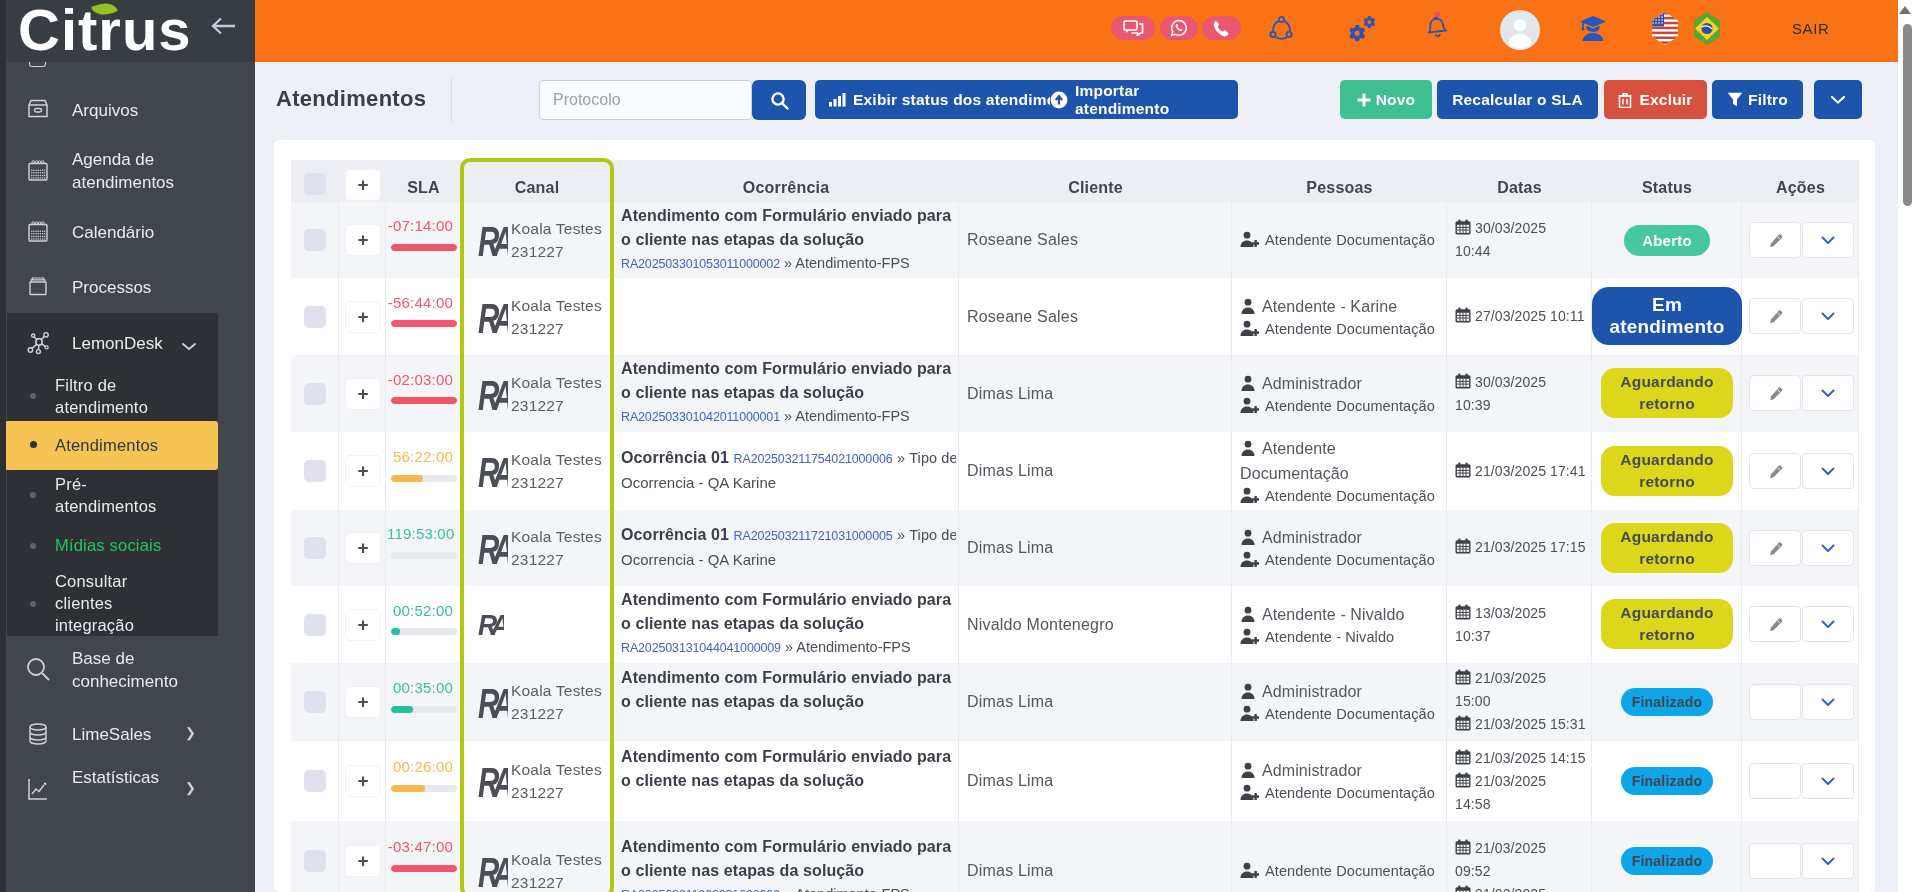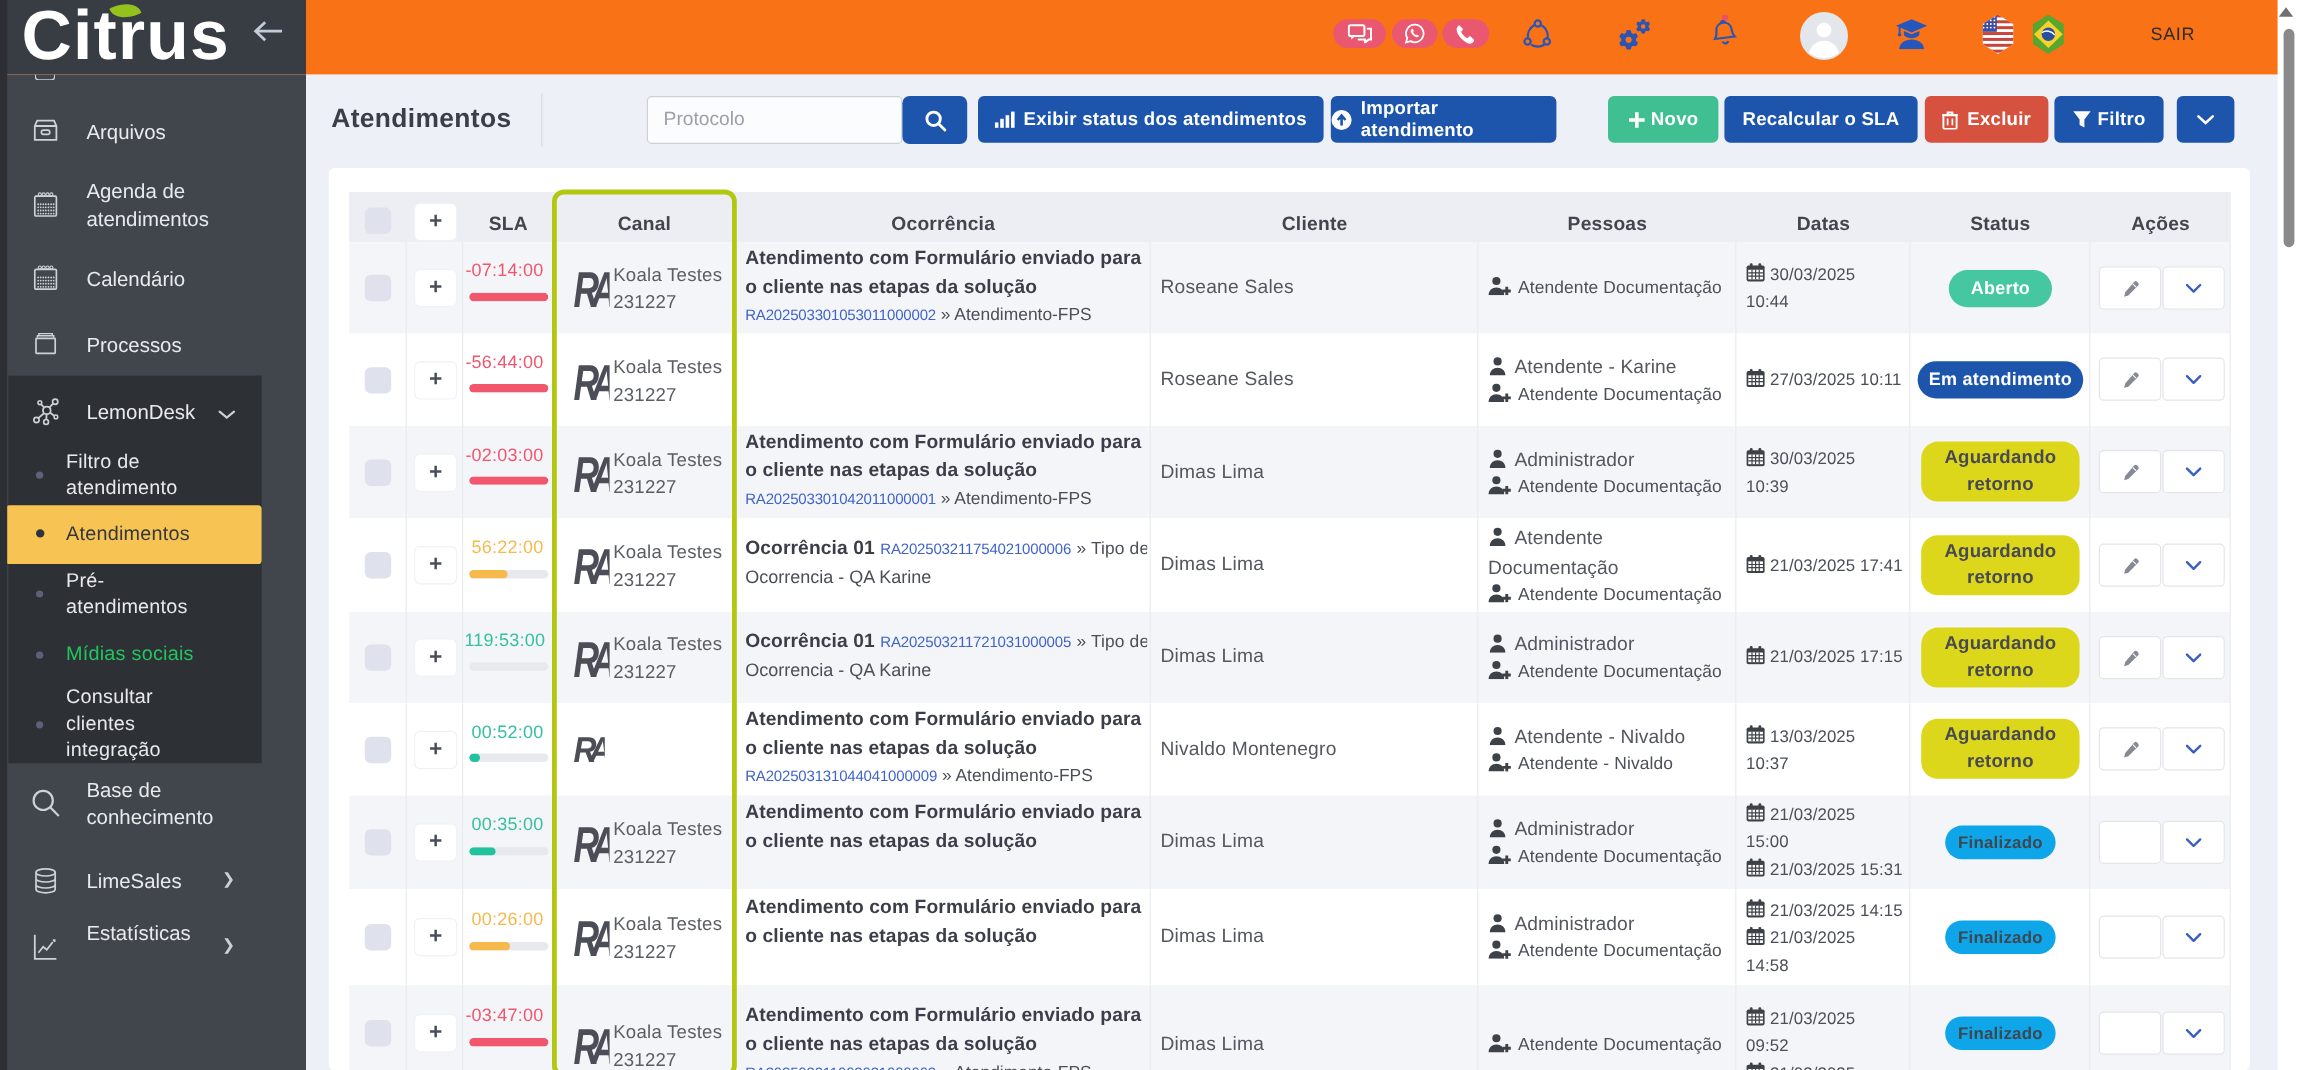--- a/index.html
+++ b/index.html
@@ -53,21 +53,21 @@
 .occ .pl{font-size:14.5px;color:#4a4e57;line-height:22px;white-space:nowrap}
 .occ .sub{font-size:15px;color:#4a4e57;line-height:24px;font-weight:400;white-space:nowrap}
 .cli{position:absolute;left:676px;font-size:16px;color:#54575f;letter-spacing:0.2px}
 .pes{position:absolute;left:949px;color:#4b4f58;letter-spacing:0.1px}.pes div{white-space:nowrap}.pes .p1{font-size:16px;line-height:25px;color:#54575f}.pes .p2{font-size:14.5px;line-height:21px}
 .pes svg{vertical-align:-2px;margin-right:6px}
 .dat{position:absolute;left:1164px;font-size:14px;color:#4b4f58;line-height:23px;letter-spacing:0.1px}.dat div{white-space:nowrap}
 .dat svg{vertical-align:-2px;margin-right:4px}
 .badge{position:absolute;left:1301px;width:150px;display:flex;align-items:center;justify-content:center}
 .bdg{font-weight:700;letter-spacing:0.2px;text-align:center}
 .bdg.aberto{background:#45c7a2;color:#fff;font-size:15px;padding:7px 18px;border-radius:17px}
-.bdg.ematend{background:#1d55ad;color:#fff;font-size:15px;padding:7px 9px;border-radius:17px}
+.bdg.ematend{background:#1d55ad;color:#fff;font-size:19px;padding:7px 9px;border-radius:17px}
 .bdg.aguard{background:#ddd71b;color:#474a52;font-size:15.5px;line-height:22px;padding:3px 19px;border-radius:14px}
 .bdg.final{background:#0ea5e9;color:#3f4750;font-size:14px;padding:6px 11px;border-radius:15px}
 .abtn{position:absolute;width:52px;height:36px;background:#fff;border:1px solid #e3e5ea;border-radius:4px;display:flex;align-items:center;justify-content:center}
 .abtn.b1{left:1458px}
 .abtn.b2{left:1511px}
 #greenbox{position:absolute;left:460px;top:158px;width:154px;height:740px;border:4px solid #b2c70f;border-radius:10px;z-index:25;pointer-events:none}
 
 #sbtrack{position:absolute;right:0;top:0;width:17px;height:892px;background:#fff;z-index:50}
 #sbthumb{position:absolute;right:3px;top:24px;width:9px;height:182px;background:#8a8a8a;border-radius:5px}
 #sbarrow{position:absolute;right:4px;top:6px;width:0;height:0;border-left:6px solid transparent;border-right:6px solid transparent;border-bottom:8px solid #707070}
@@ -307,21 +307,21 @@
   </div>
 <div class="btn" style="left:815px;width:288px">
     <svg width="17" height="15" viewBox="0 0 17 15">
       <rect x="0" y="10" width="3" height="4.5" fill="#fff"></rect>
       <rect x="4.5" y="7" width="3" height="7.5" fill="#fff"></rect>
       <rect x="9" y="4" width="3" height="10.5" fill="#fff"></rect>
       <rect x="13.5" y="1" width="3" height="13.5" fill="#fff"></rect>
     </svg>
     <span>Exibir status dos atendimentos</span>
   </div>
-<div class="btn" style="left:1109px;width:188px">
+<div class="btn" style="left:1050px;width:188px">
     <svg width="18" height="18" viewBox="0 0 18 18">
       <circle cx="9" cy="9" r="8.4" fill="#fff"></circle>
       <path d="M9 13.5V6.2M5.8 9L9 5.2 12.2 9" stroke="#1d55ad" stroke-width="2.2" fill="none"></path>
     </svg>
     <span>Importar atendimento</span>
   </div>
 <div class="btn" style="left:1340px;width:92px;background:#3fbf92;gap:5px">
     <svg width="14" height="14" viewBox="0 0 14 14">
       <path d="M7 0.5v13M0.5 7h13" stroke="#fff" stroke-width="3"></path>
     </svg>

